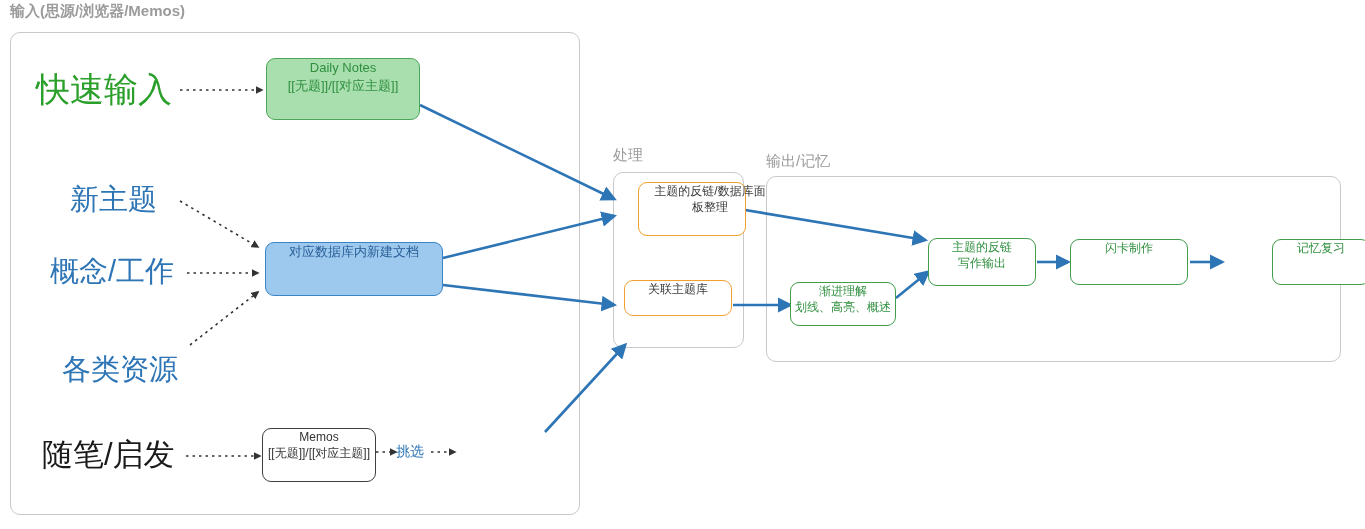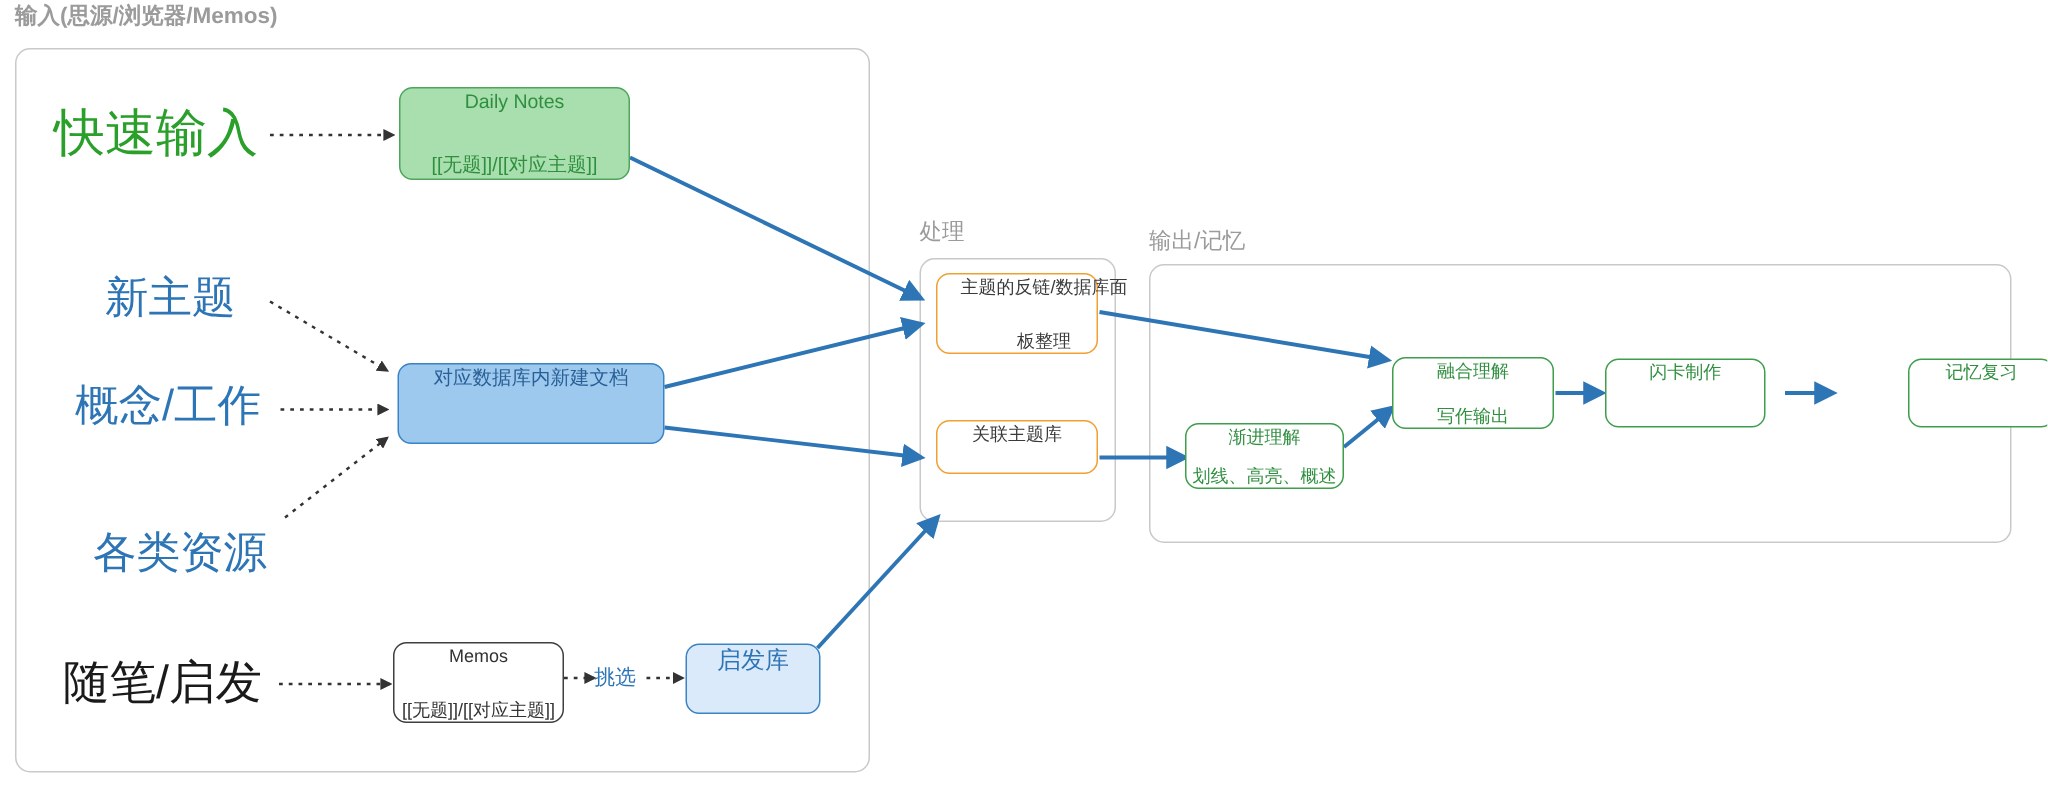--- a/index.html
+++ b/index.html
@@ -38,21 +38,21 @@
     border-radius: 10px;
     background: transparent;
     box-sizing: border-box;
   }
   .node {
     position: absolute;
     box-sizing: border-box;
     display: flex;
     flex-direction: column;
     align-items: center;
-    justify-content: space-between;
+    justify-content: flex-start;
     text-align: center;
     border-radius: 9px;
     line-height: 1.35;
   }
   .node .l1, .node .l2 {
     display: block;
     white-space: nowrap;
   }
   
   .bigtext {
@@ -170,44 +170,41 @@
 
   <div class="node node-blue-fill" style="left:265px; top:242px; width:178px; height:54px;">
     <span class="l1">对应数据库内新建文档</span>
   </div>
 
   <div class="node node-white-dark" style="left:262px; top:428px; width:114px; height:54px;">
     <span class="l1">Memos</span>
     <span class="l2">[[无题]]/[[对应主题]]</span>
   </div>
 
-  <div class="node node-lightblue-fill" style="left:457px; top:429px; width:90px; height:47px;">
-    <span class="l1">启发库</span>
-  </div>
-
-  <div class="node node-orange" style="left:624px; top:182px; width:108px; height:54px;padding-left:36px;">
+
+  <div class="node node-orange" style="left:638px; top:182px; width:108px; height:54px;padding-left:36px;">
     <span class="l1">主题的反链/数据库面</span>
     <span class="l2">板整理</span>
   </div>
 
   <div class="node node-orange" style="left:624px; top:280px; width:108px; height:36px;">
     <span class="l1">关联主题库</span>
   </div>
 
   <div class="node node-green-outline" style="left:790px; top:282px; width:106px; height:44px;">
     <span class="l1">渐进理解</span>
     <span class="l2">划线、高亮、概述</span>
   </div>
 
   <div class="node node-green-outline" style="left:928px; top:238px; width:108px; height:48px;">
-    <span class="l1">融合理解</span>
+    <span class="l1">主题的反链</span>
     <span class="l2">写作输出</span>
   </div>
 
-  <div class="node node-green-outline" style="left:1070px; top:239px; width:107px; height:46px;">
+  <div class="node node-green-outline" style="left:1070px; top:239px; width:118px; height:46px;">
     <span class="l1">闪卡制作</span>
   </div>
 
   <div class="node node-green-outline" style="left:1224px; top:239px; width:98px; height:46px;margin-left:48px;">
     <span class="l1">记忆复习</span>
   </div>
 
 </div>
 
 </body></html>

